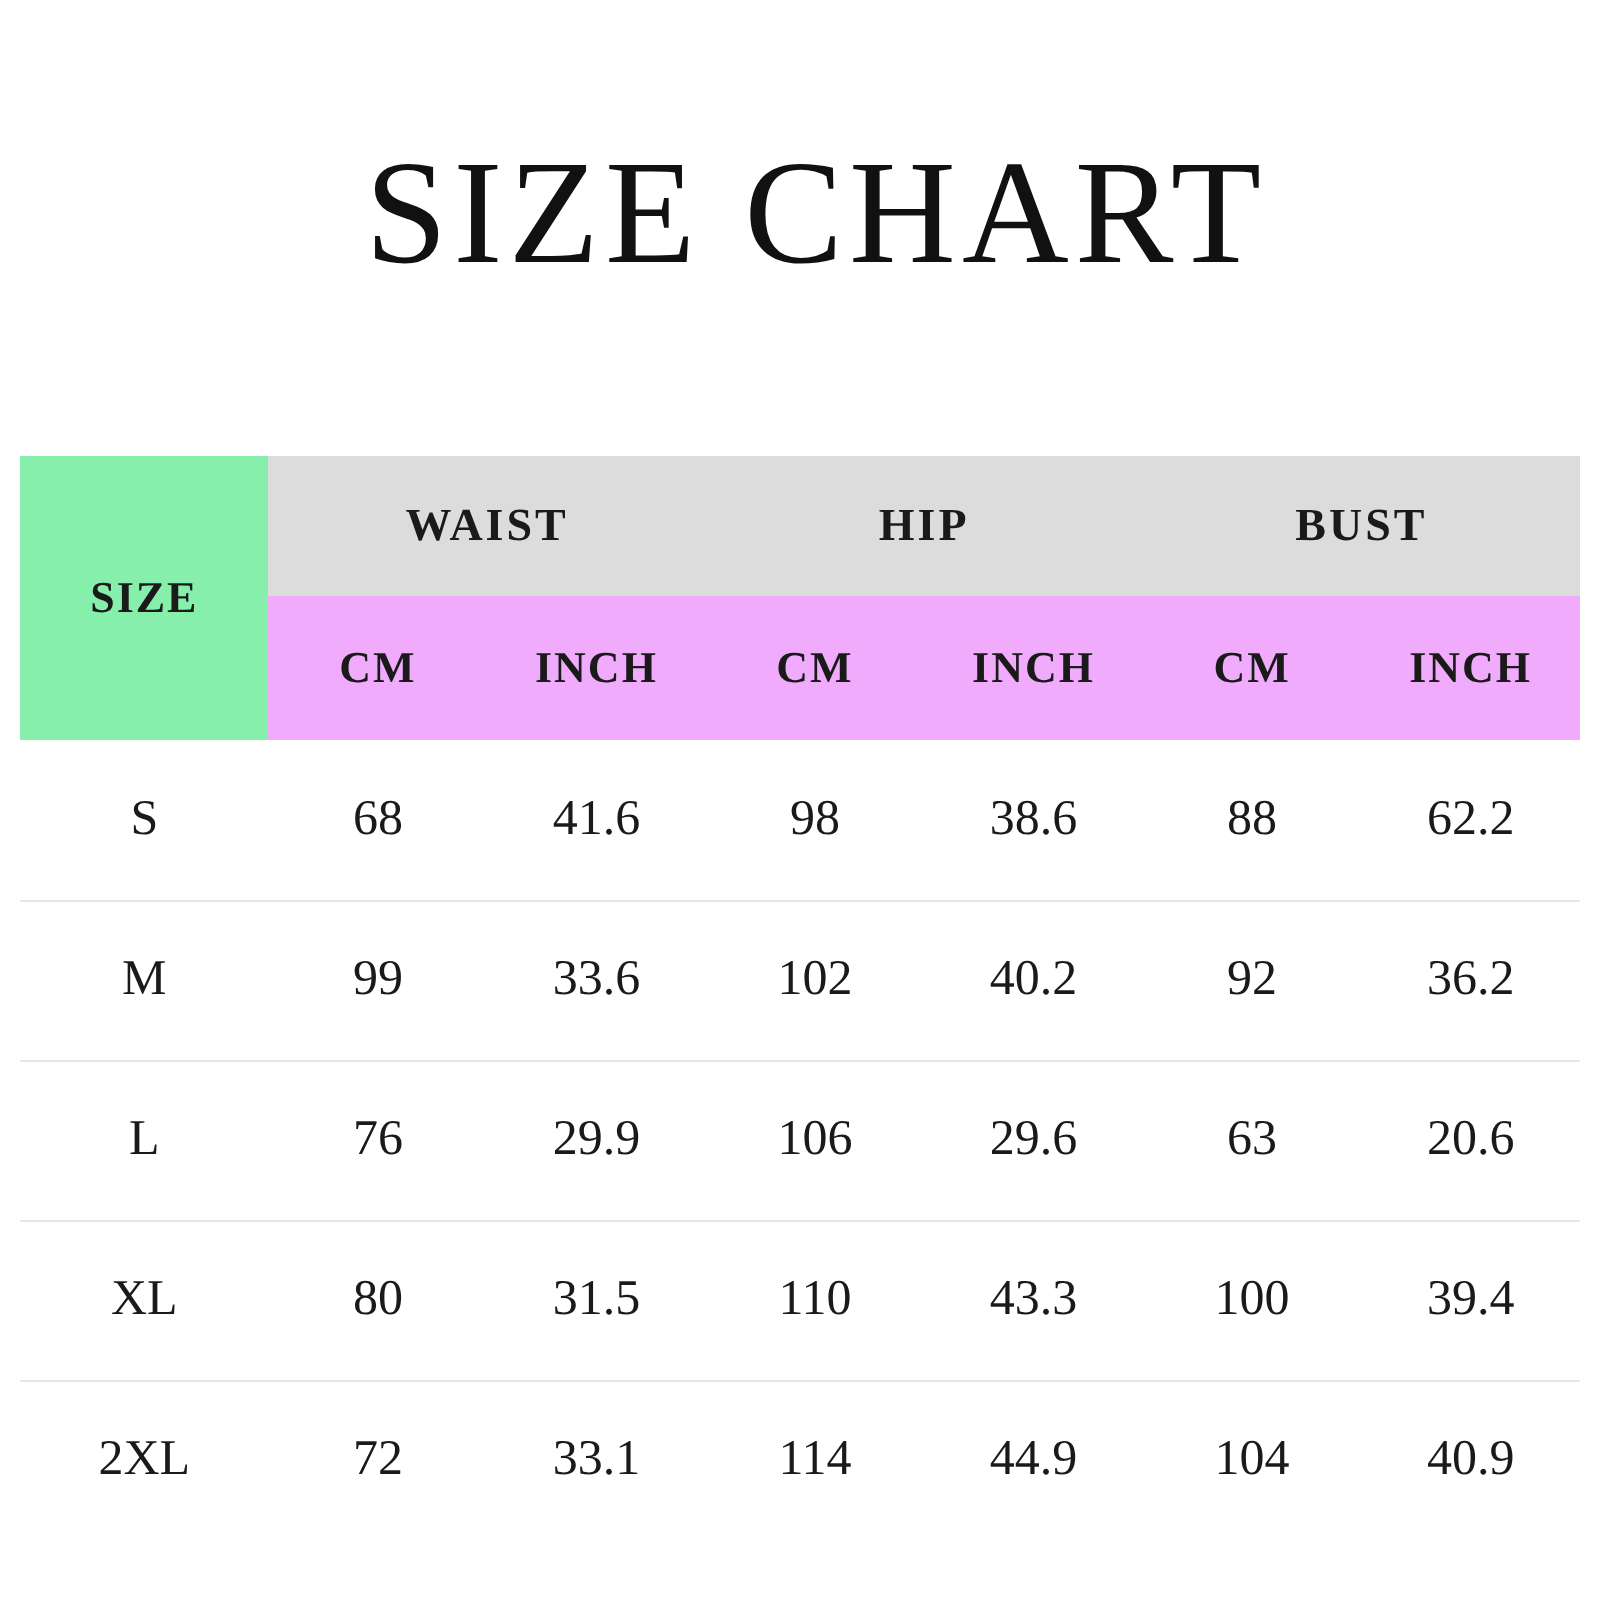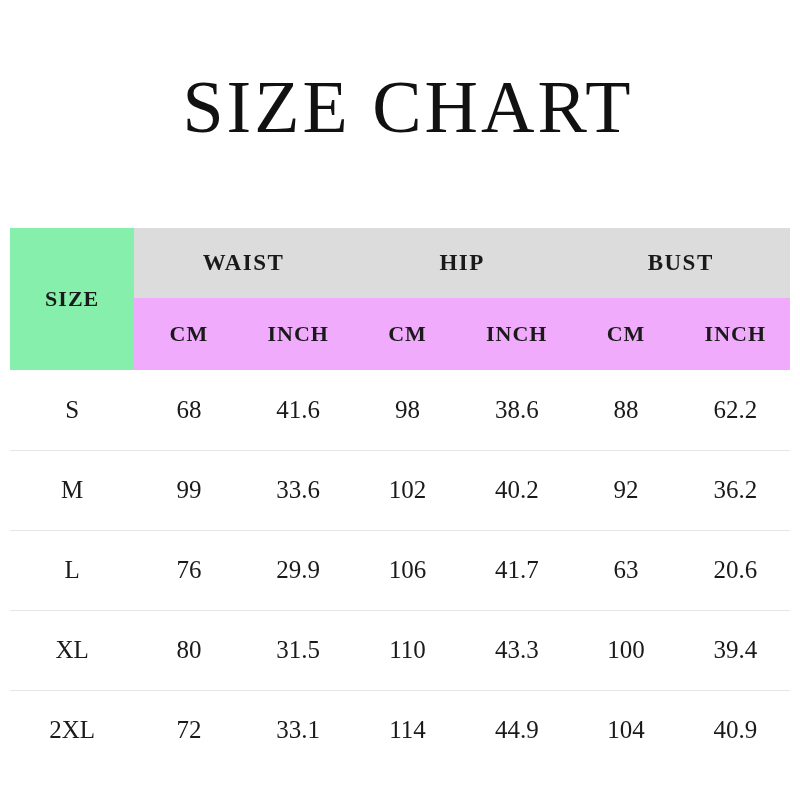--- a/index.html
+++ b/index.html
@@ -135,21 +135,21 @@
           <td>102</td>
           <td>40.2</td>
           <td>92</td>
           <td>36.2</td>
         </tr>
         <tr>
           <td>L</td>
           <td>76</td>
           <td>29.9</td>
           <td>106</td>
-          <td>41.7</td>
+          <td>29.6</td>
           <td>63</td>
           <td>20.6</td>
         </tr>
         <tr>
           <td>XL</td>
           <td>80</td>
           <td>31.5</td>
           <td>110</td>
           <td>43.3</td>
           <td>100</td>

